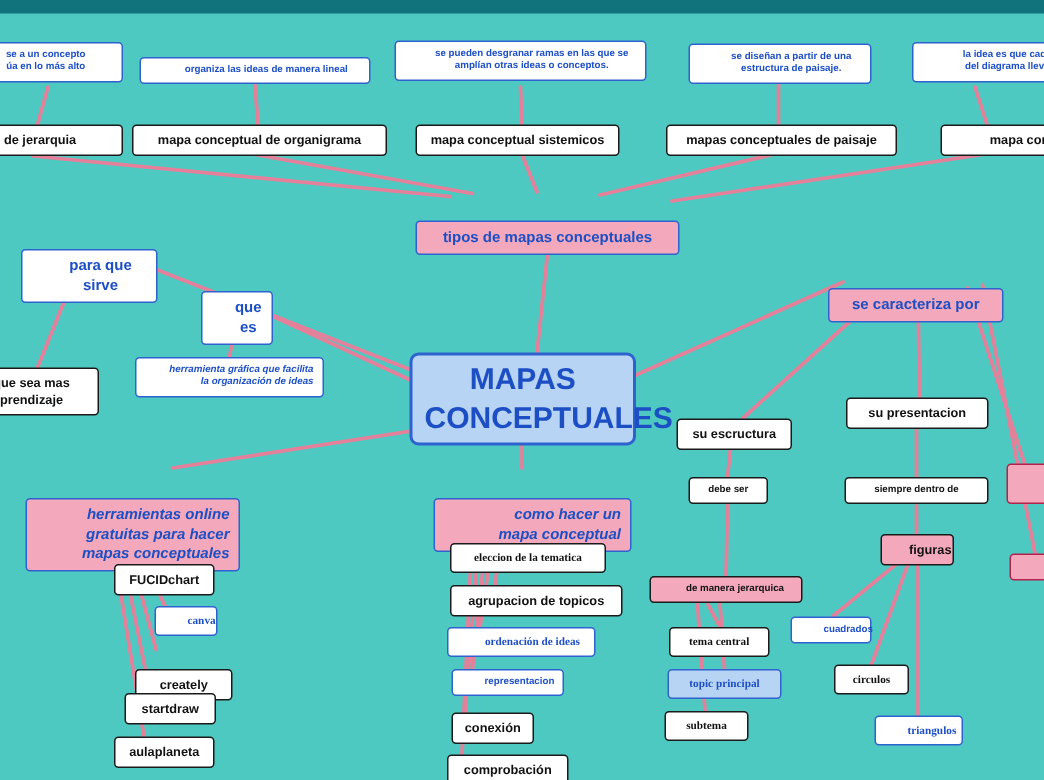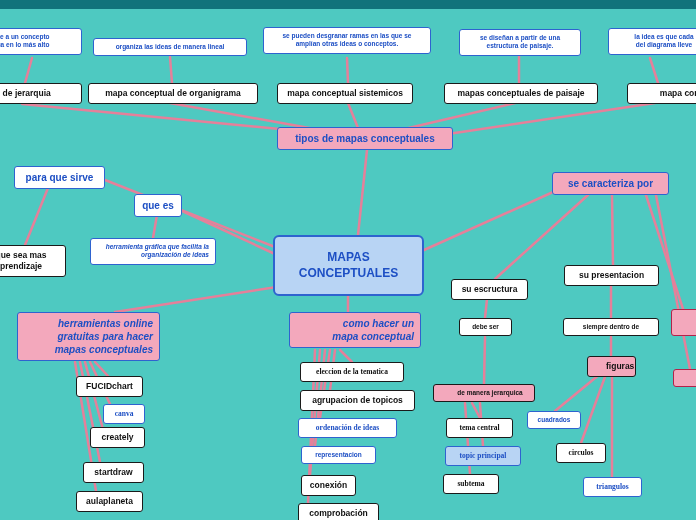--- a/index.html
+++ b/index.html
@@ -8,31 +8,31 @@
     position:relative; overflow:hidden;
     background:#4ec9c1;
     font-family:"Liberation Sans", sans-serif;
   }
   #topbar { position:absolute; top:0; left:0; width:696px; height:9px; background:#11737b; }
   svg.wires { position:absolute; top:0; left:0; }
   .n {
     position:absolute; border-radius:3px; padding:4px 6px;
     font-weight:bold; text-align:center; white-space:pre-line; line-height:1.3;
   }
-  .wb { background:#ffffff; border:1px solid #2e63cf; color:#1d4fc4; }   
+  .wb { background:#ffffff; border:1px solid #2e63cf; color:#1d4fc4;padding-left:21px; }   
   .wk { background:#ffffff; border:1px solid #1a1a1a; color:#111111; }   
-  .pb { background:#f3a8bc; border:1px solid #2e63cf; color:#1d4fc4; }   
+  .pb { background:#f3a8bc; border:1px solid #2e63cf; color:#1d4fc4;margin-top:20px; }   
   .pk { background:#f3a8bc; border:1px solid #1a1a1a; color:#111111;padding-left:18px; }   
   .pr { background:#f3a8bc; border:1px solid #b3224a; color:#c2184a; }   
   .bf { background:#b8d4f4; border:1px solid #2e63cf; color:#1d4fc4; }   
   .xs { font-size:6.5px; }
   .s2 { font-size:7.5px;font-family:Liberation Serif, serif; }
   .s  { font-size:8.5px; }
   .m  { font-size:10px; }
-  .l  { font-size:12px; border-radius:6px; border-width:2px; padding:13px 8px; }
+  .l  { font-size:20px; border-radius:6px; border-width:2px; padding:3px 8px; }
   .ta-l { text-align:right;font-style:italic; }
 </style>
 </head>
 <body>
 
 <div id="topbar"></div>
 
 <svg class="wires" width="696" height="520" viewBox="0 0 696 520">
   <g stroke="#e5809a" stroke-width="2.5" fill="none" stroke-linecap="round">
 
@@ -129,21 +129,21 @@
 <div class="n wb s2" style="left:583px;top:477px;width:59px">triangulos</div>
 <div class="n pr xs ta-l" style="left:671px;top:309px;width:52px">el co
 ser</div>
 <div class="n pr xs ta-l" style="left:673px;top:369px;width:42px">mi</div>
 
 <div class="n pb m ta-l" style="left:17px;top:312px;width:143px">herramientas online
 gratuitas para hacer
 mapas conceptuales</div>
 <div class="n wk s" style="left:76px;top:376px;width:67px">FUCIDchart</div>
 <div class="n wb s2" style="left:103px;top:404px;width:42px">canva</div>
-<div class="n wk s" style="left:90px;top:427px;width:55px">creately</div>
+<div class="n wk s" style="left:90px;top:446px;width:65px">creately</div>
 <div class="n wk s" style="left:83px;top:462px;width:61px">startdraw</div>
 <div class="n wk s" style="left:76px;top:491px;width:67px">aulaplaneta</div>
 
 <div class="n pb m ta-l" style="left:289px;top:312px;width:132px">como hacer un
 mapa conceptual</div>
 <div class="n wk s2" style="left:300px;top:362px;width:104px">eleccion de la tematica</div>
 <div class="n wk s" style="left:300px;top:390px;width:115px">agrupacion de topicos</div>
 <div class="n wb s2" style="left:298px;top:418px;width:99px">ordenación de ideas</div>
 <div class="n wb xs" style="left:301px;top:446px;width:75px">representacion</div>
 <div class="n wk s" style="left:301px;top:475px;width:55px">conexión</div>

